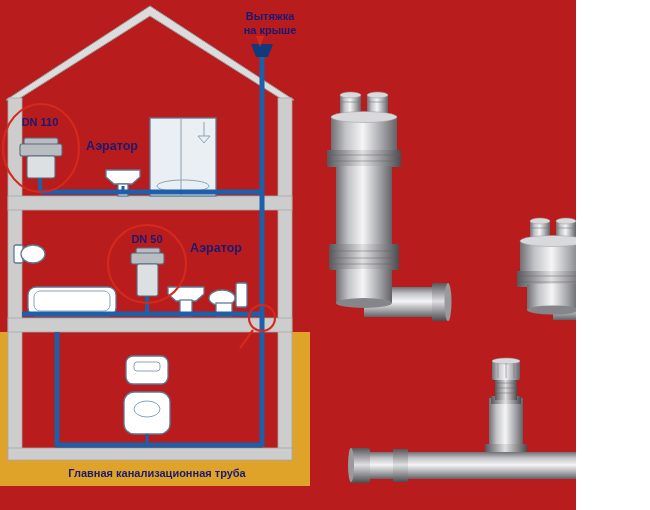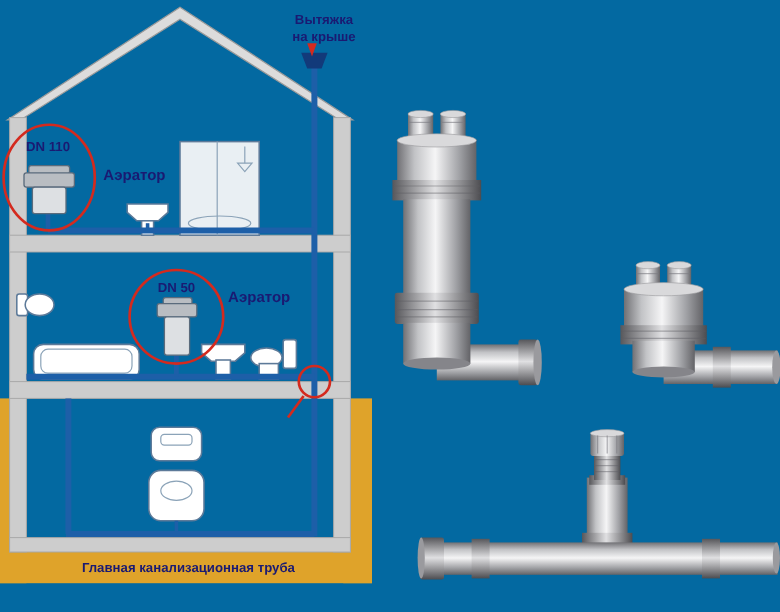--- a/index.html
+++ b/index.html
@@ -1,16 +1,16 @@
 <!DOCTYPE html>
 <html><head>
 <meta charset="utf-8">
 <style>
   html,body{margin:0;padding:0;background:#ffffff}
-  .stage{position:relative;width:650px;height:510px;background:#0369a1;overflow:hidden;
+  .stage{position:relative;width:576px;height:510px;background:#b91c1c;overflow:hidden;
          font-family:"Liberation Sans",sans-serif}
   .stage svg{position:absolute;left:0;top:0}
   .roof{fill:#dcdcdc;stroke:#9a9a9a;stroke-width:1}
   .wall{fill:#cdcdcd;stroke:#a8a8a8;stroke-width:.8}
   .fx{fill:#ffffff;stroke:#5d7a99;stroke-width:1.3}
   .fx .thin{stroke-width:1;stroke:#8ba3b8;fill:none}
   .shower{fill:#e9eff3}
   .devc{fill:#b9bdc2;stroke:#5a6b7c;stroke-width:1.1}
   .devb{fill:#dde0e3;stroke:#5a6b7c;stroke-width:1.1}
   .lbl text{font-weight:bold;font-size:11px;font-family:"Liberation Sans",sans-serif}

